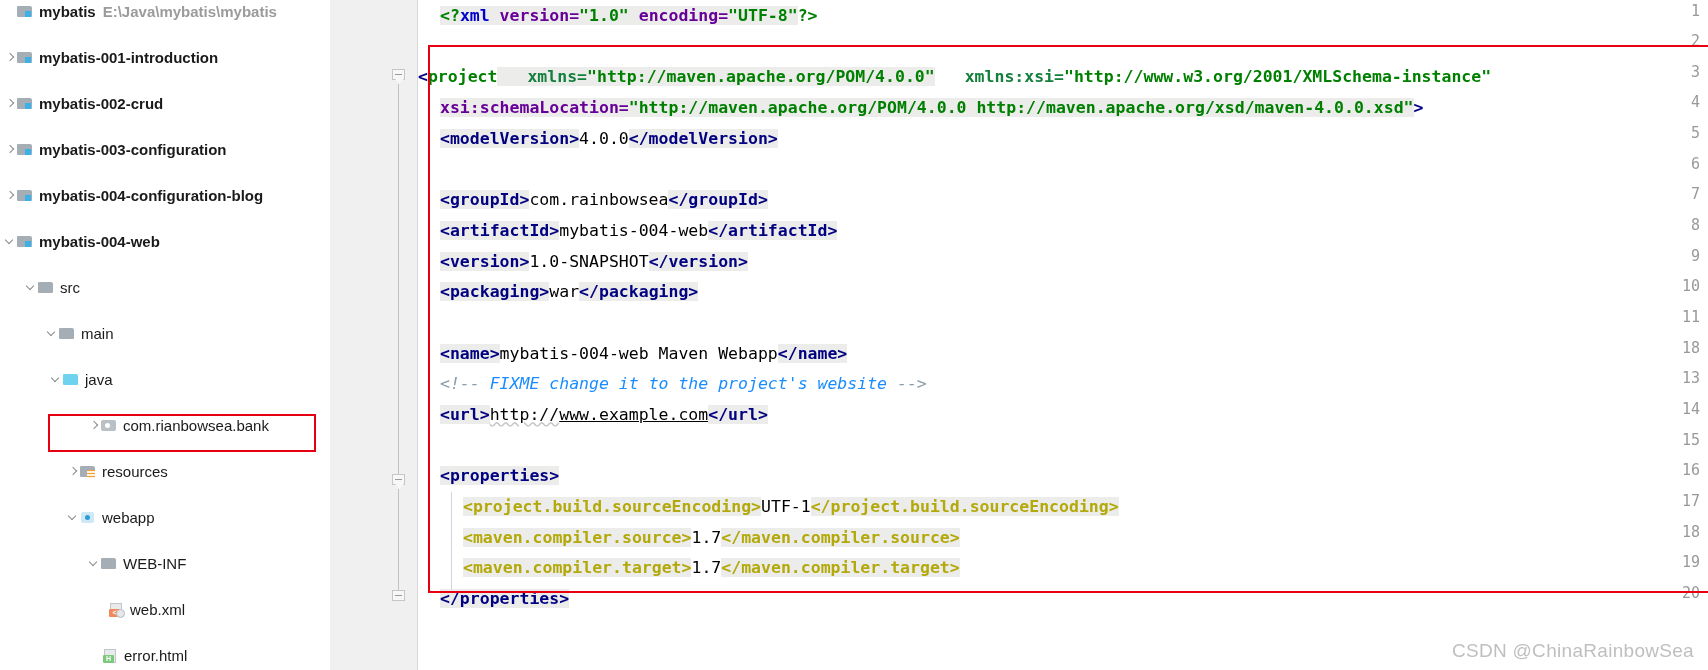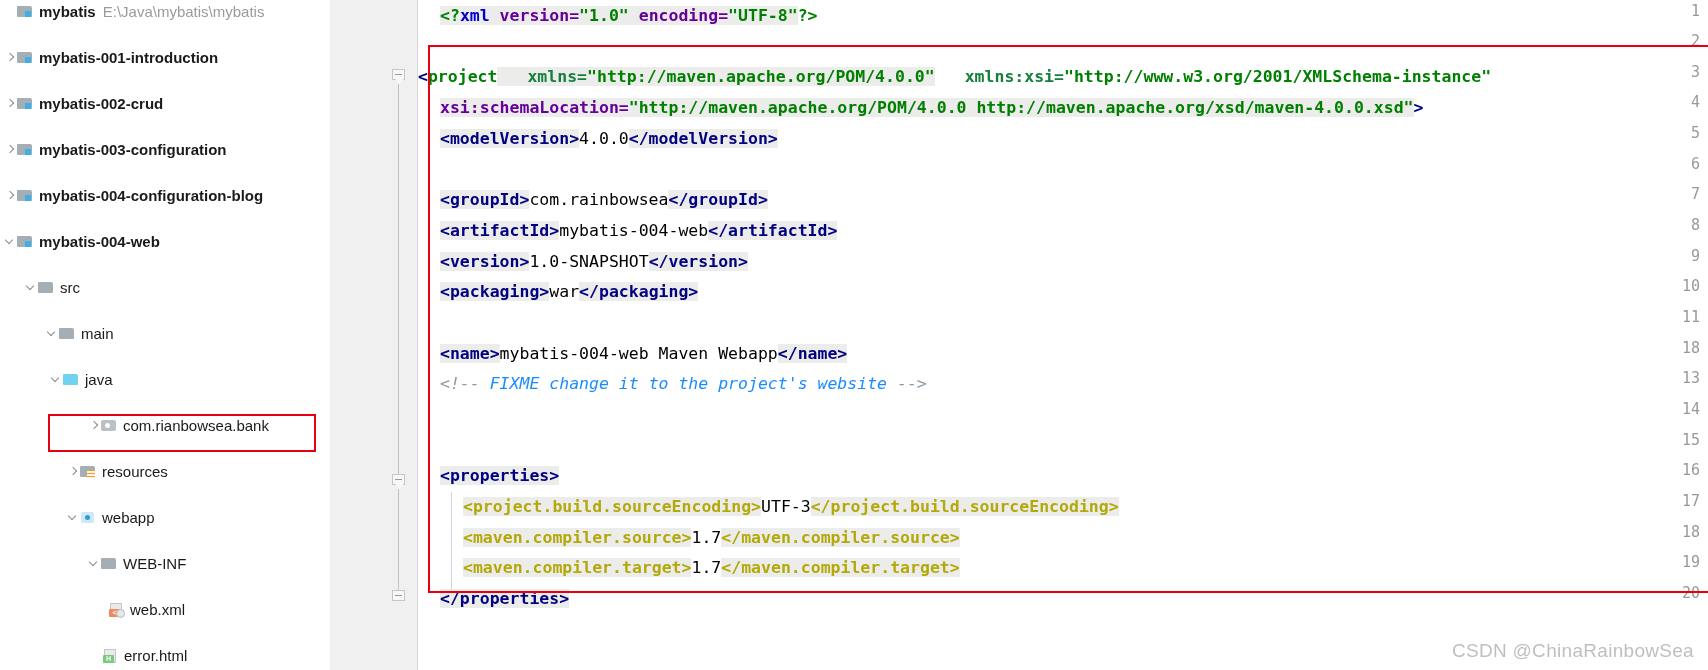--- a/index.html
+++ b/index.html
@@ -32,21 +32,21 @@
     transform:rotate(45deg);
   }
   .arrow.down::before{
     content:"";position:absolute;left:2px;top:7px;
     width:5px;height:5px;border-right:1.6px solid #8a8a8a;border-bottom:1.6px solid #8a8a8a;
     transform:rotate(45deg);
   }
   .ico{width:17px;height:17px;flex:0 0 17px;margin-right:5px;position:relative;display:inline-block;}
   .lbl{font-size:15px;line-height:17px;}
   .lbl.bold{font-weight:bold;}
-  .lbl.grey{color:#9b9b9b;font-weight:normal;margin-left:7px;}
+  .lbl.grey{color:#9b9b9b;font-weight:bold;margin-left:7px;}
 
   
   .ico-module{}
   .ico-module::before{
     content:"";position:absolute;left:0;top:3px;width:15px;height:11px;
     background:#a6aeb5;border-radius:1px 2px 1px 1px;
   }
   .ico-module::after{
     content:"";position:absolute;left:8px;top:8px;width:6px;height:6px;background:#3cb0e8;
   }
@@ -338,26 +338,27 @@
       
       <div class="cl" style="top:277px;left:22px"><span class="t-tag hl">&lt;packaging&gt;</span><span class="t-text">war</span><span class="t-tag hl">&lt;/packaging&gt;</span></div>
 
       
       <div class="cl" style="top:339px;left:22px"><span class="t-tag hl">&lt;name&gt;</span><span class="t-text">mybatis-004-web Maven Webapp</span><span class="t-tag hl">&lt;/name&gt;</span></div>
 
       
       <div class="cl" style="top:369px;left:22px"><span class="t-cmt-d">&lt;!--</span><span class="t-cmt"> FIXME change it to the project's website </span><span class="t-cmt-d">--&gt;</span></div>
 
       
+      <div class="cl" style="top:400px;left:22px"><span class="t-tag hl">&lt;url&gt;</span><span class="t-text squiggle">http://</span><span class="t-url">www.example.com</span><span class="t-tag hl">&lt;/url&gt;</span></div>
 
       
       <div class="cl" style="top:461px;left:22px"><span class="t-tag hl">&lt;properties&gt;</span></div>
 
       
-      <div class="cl" style="top:492px;left:45px"><span class="t-prop hl">&lt;project.build.sourceEncoding&gt;</span><span class="t-text">UTF-3</span><span class="t-prop hl">&lt;/project.build.sourceEncoding&gt;</span></div>
+      <div class="cl" style="top:492px;left:45px"><span class="t-prop hl">&lt;project.build.sourceEncoding&gt;</span><span class="t-text">UTF-1</span><span class="t-prop hl">&lt;/project.build.sourceEncoding&gt;</span></div>
 
       
       <div class="cl" style="top:523px;left:45px"><span class="t-prop hl">&lt;maven.compiler.source&gt;</span><span class="t-text">1.7</span><span class="t-prop hl">&lt;/maven.compiler.source&gt;</span></div>
 
       
       <div class="cl" style="top:553px;left:45px"><span class="t-prop hl">&lt;maven.compiler.target&gt;</span><span class="t-text">1.7</span><span class="t-prop hl">&lt;/maven.compiler.target&gt;</span></div>
 
       
       <div class="cl" style="top:584px;left:22px"><span class="t-tag hl">&lt;/properties&gt;</span></div>
 

